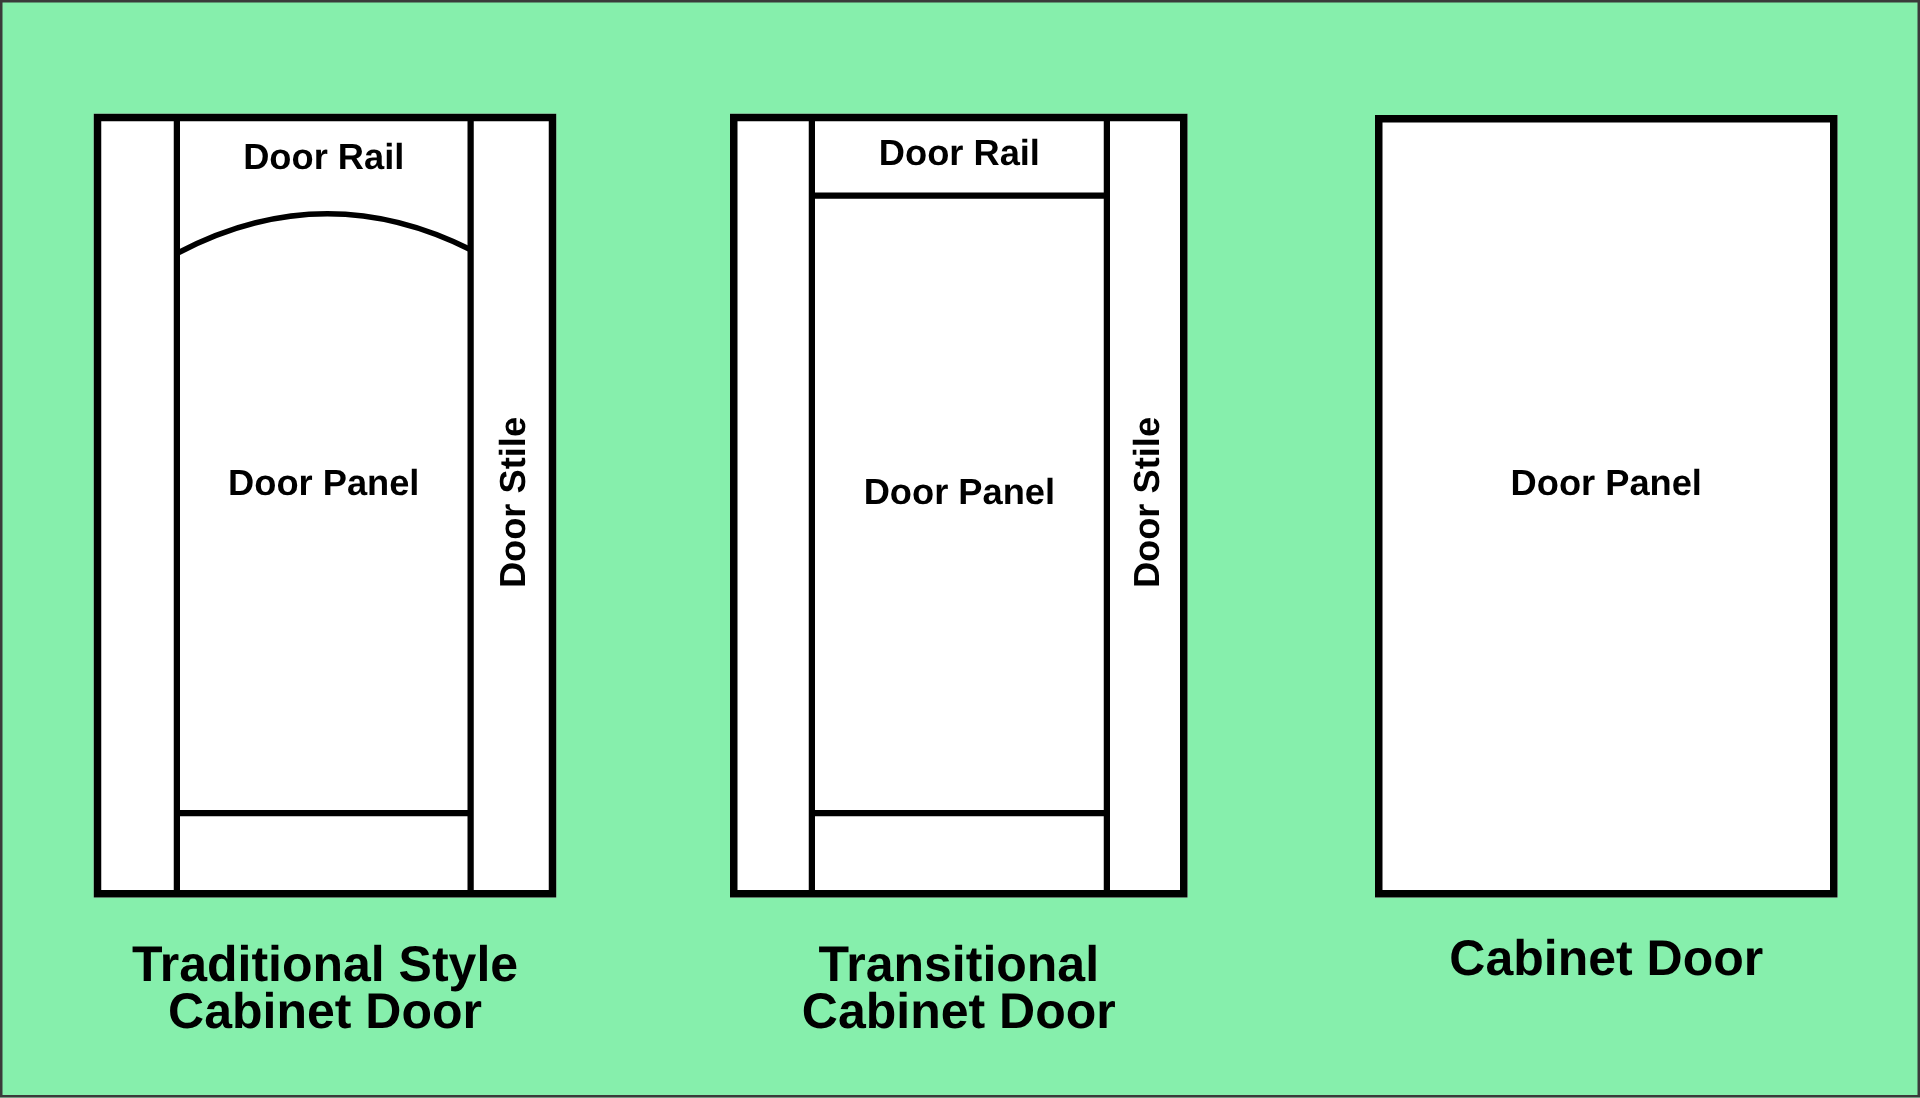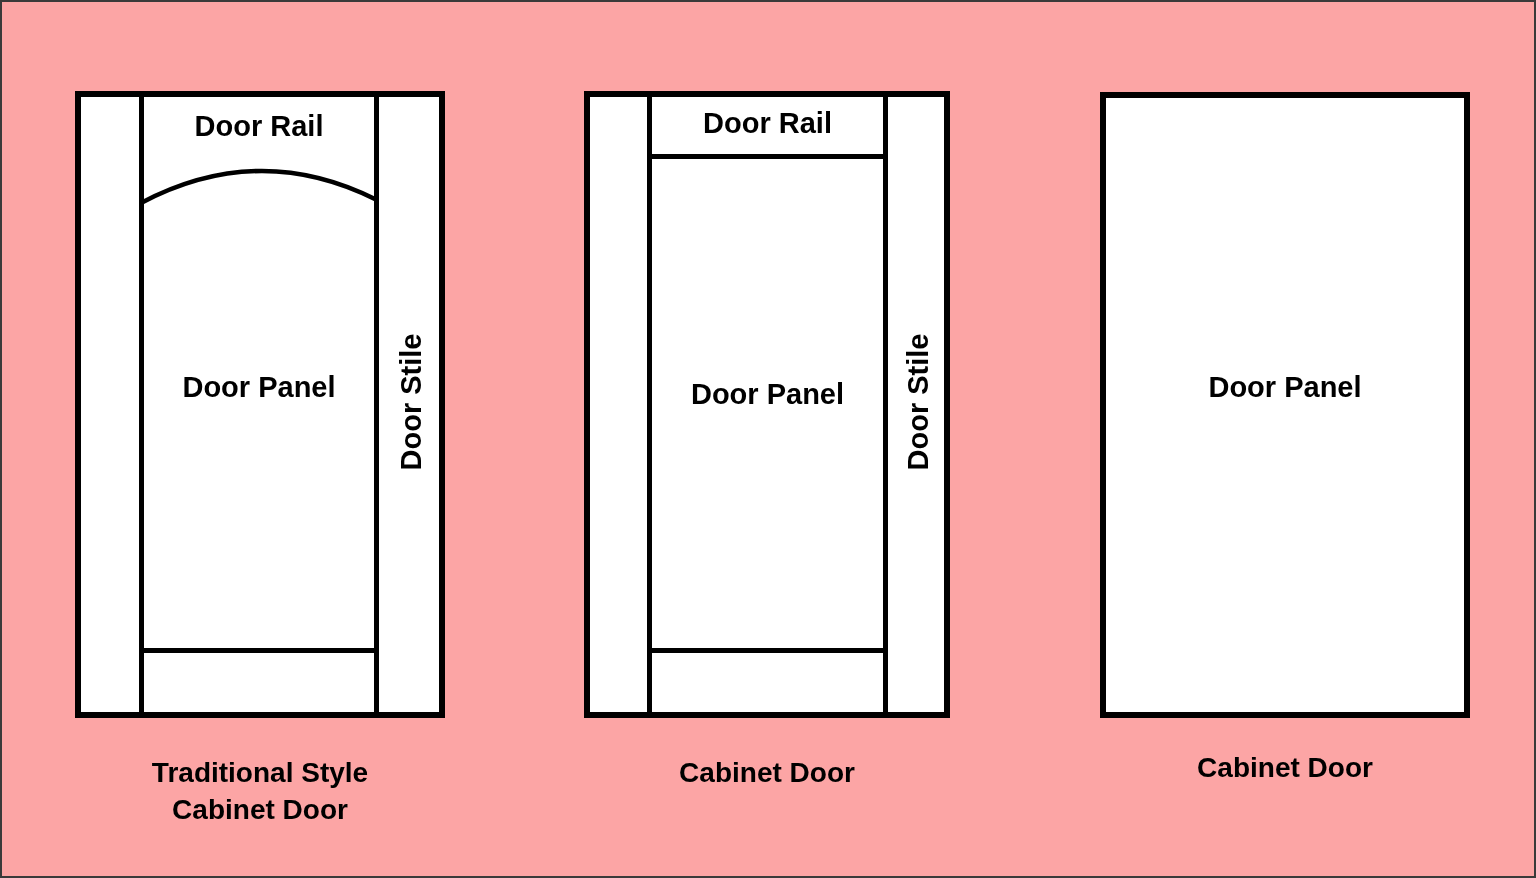--- a/index.html
+++ b/index.html
@@ -7,21 +7,21 @@
   body {
     font-family: "Liberation Sans", "DejaVu Sans", sans-serif;
     width: 1536px; height: 878px;
     position: relative;
     overflow: hidden;
   }
   .canvas {
     position: absolute;
     left: 0; top: 0;
     width: 1536px; height: 878px;
-    background: #fca5a5;
+    background: #86efac;
     border: 2px solid #3a3a3a;
   }
   .door-frame {
     position: absolute;
     border: 6px solid #000000;
     background: #ffffff;
   }
   .vline {
     position: absolute;
     width: 5px;
@@ -53,21 +53,21 @@
     font-size: 29px;
     color: #000000;
     text-align: center;
     white-space: nowrap;
     transform: rotate(-90deg);
     transform-origin: center center;
   }
   .caption {
     position: absolute;
     font-weight: bold;
-    font-size: 28px;
+    font-size: 40px;
     line-height: 37px;
     color: #000000;
     text-align: center;
   }
   .caption span { display: block; }
 </style>
 </head>
 <body>
 
 <div class="canvas">
@@ -101,20 +101,21 @@
 
   <div class="hline" style="left:648px; top:152px; width:235px;"></div>
 
   <div class="hline" style="left:648px; top:646px; width:235px;"></div>
 
   <div class="diagram-label" style="left:648px; top:105px; width:235px;">Door Rail</div>
   <div class="diagram-label" style="left:648px; top:376px; width:235px;">Door Panel</div>
   <div class="stile-label" style="left:816px; top:382px;">Door Stile</div>
 
   <div class="caption" style="left:582px; top:752px; width:366px;">
+    <span>Transitional</span>
     <span>Cabinet Door</span>
   </div>
 
   <div class="door-frame" style="left:1098px; top:90px; width:370px; height:626px;"></div>
 
   <div class="diagram-label" style="left:1098px; top:369px; width:370px;">Door Panel</div>
 
   <div class="caption" style="left:1098px; top:747px; width:370px;">
     <span>Cabinet Door</span>
   </div>

